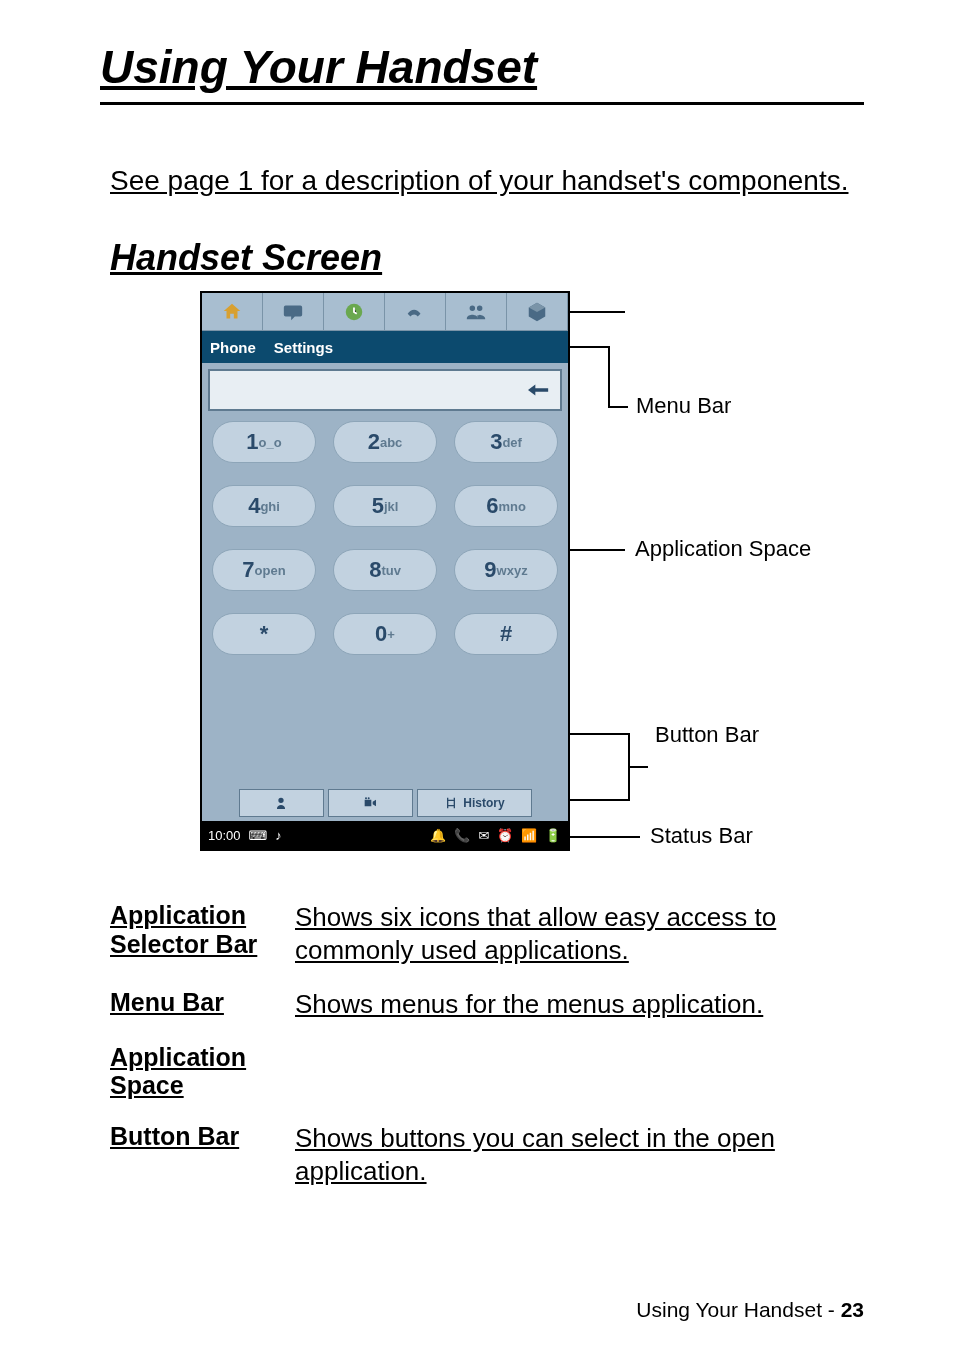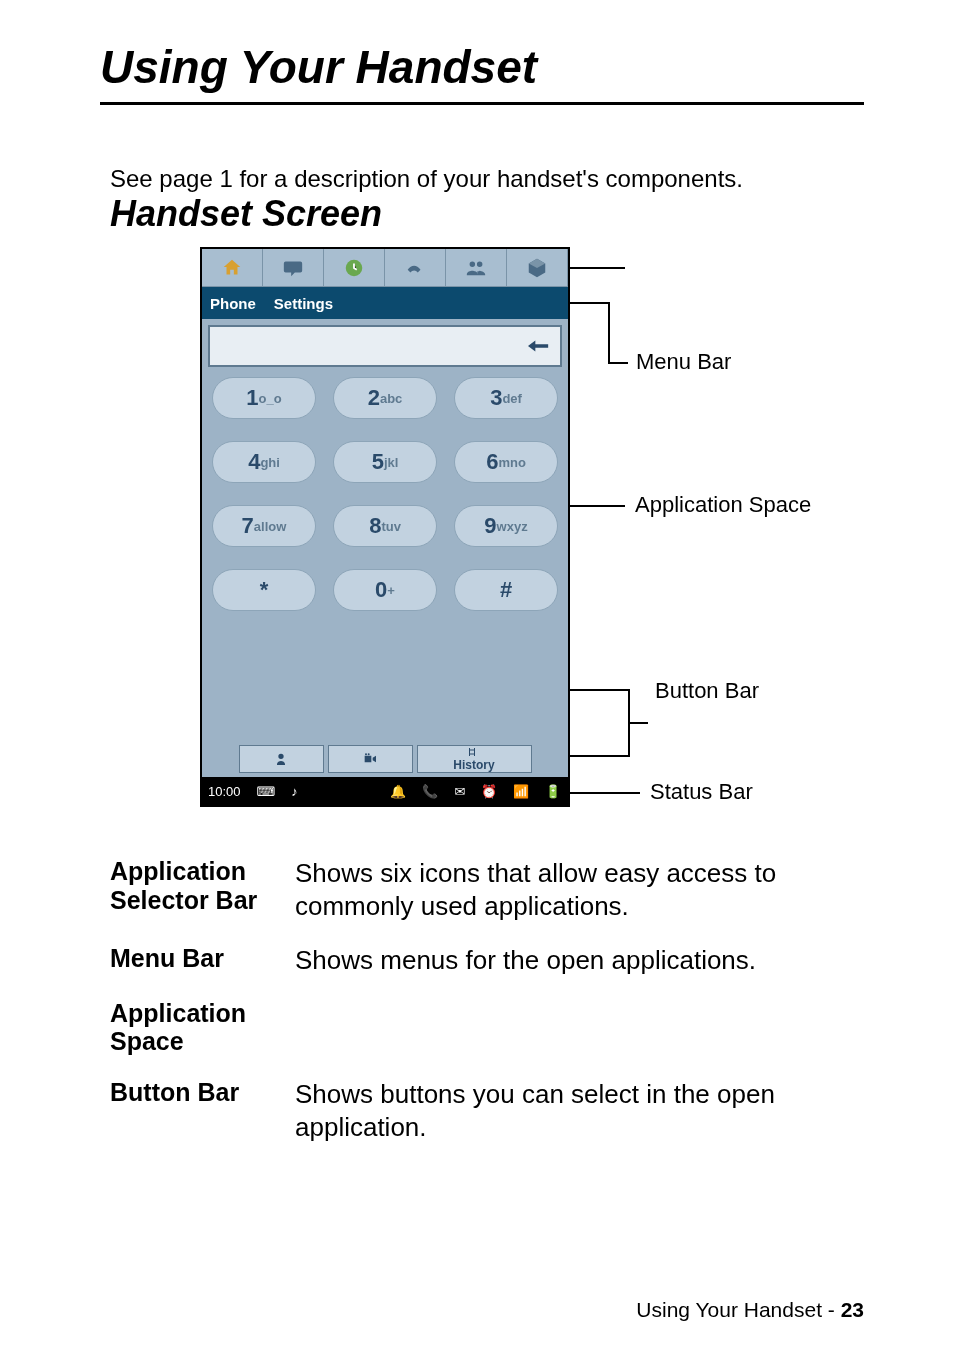--- a/index.html
+++ b/index.html
@@ -1,20 +1,20 @@
 <!DOCTYPE html>
 <html><head>
 <meta charset="utf-8">
 <style>
   * { box-sizing: border-box; margin: 0; padding: 0; }
   html, body { width: 954px; height: 1348px; background: #fff; font-family: Arial, Helvetica, sans-serif; color: #000; }
-  .page { width: 954px; height: 1348px; padding: 40px 90px 30px 110px; position: relative; }
+  .page { width: 954px; height: 1348px; padding: 40px 90px 30px 110px; position: relative; text-decoration: underline; }
   .title { font-size: 46px; font-weight: bold; font-style: italic; margin-bottom: 8px; margin-left: -10px; }
   .title-rule { border: none; border-top: 3px solid #000; margin-bottom: 60px; margin-left: -10px; }
-  .intro { font-size: 24px; }
+  .intro { font-size: 28px; margin-bottom: 40px; }
   .section { font-size: 36px; font-weight: bold; font-style: italic; margin-bottom: 12px; }
 
   .diagram { position: relative; width: 760px; height: 580px; margin-bottom: 30px; }
 
   
   .phone { position: absolute; left: 90px; top: 0; width: 370px; height: 560px; border: 2px solid #000; background: #9db3c6; }
 
   
   .selbar { display: flex; height: 38px; background: #a8bed0; border-bottom: 1px solid #7a94a8; }
   .selcell { flex: 1; border-right: 1px solid #7a94a8; display: flex; align-items: center; justify-content: center; }
@@ -31,27 +31,27 @@
 
   
   .keypad { padding: 0 10px; }
   .keyrow { display: flex; justify-content: space-between; margin-bottom: 22px; }
   .key { width: 104px; height: 42px; background: #c2d2e0; border-radius: 22px; display: flex; align-items: center; justify-content: center; font-weight: bold; color: #3a5a7a; font-size: 20px; border: 1px solid #8da5b8; }
   .key .sub { font-size: 13px; font-weight: bold; color: #5f7a90; }
   .key .big { font-size: 22px; color: #2a4a6a; }
 
   
   .btnbar { position: absolute; left: 0; right: 0; bottom: 30px; height: 30px; display: flex; justify-content: center; }
-  .bbtn { width: 85px; height: 28px; margin: 0 2px; background: #c2d2e0; border: 1px solid #5f7a90; display: flex; align-items: center; justify-content: center; font-size: 12px; font-weight: bold; color: #2a4a6a; flex-direction: column; }
+  .bbtn { width: 85px; height: 28px; margin: 0 2px; background: #c2d2e0; border: 1px solid #5f7a90; display: flex; align-items: center; justify-content: center; font-size: 12px; font-weight: bold; color: #2a4a6a; }
   .bbtn.wide { width: 115px; }
   .bbtn svg { width: 16px; height: 16px; }
 
   
   .statusbar { position: absolute; left: 0; right: 0; bottom: 0; height: 28px; background: #000; color: #fff; display: flex; align-items: center; padding: 0 6px; font-size: 13px; }
-  .statusbar .grp { display: flex; align-items: flex-start; gap: 16px; }
+  .statusbar .grp { display: flex; align-items: flex-start; gap: 8px; }
   .statusbar .spacer { flex: 1; }
 
   
   .lab { position: absolute; font-size: 22px; color: #000; line-height: 1.1; }
   .line { position: absolute; background: #000; }
 
   
   .defs { margin-top: 10px; }
   .defrow { display: flex; margin-bottom: 22px; }
   .defterm { width: 185px; font-size: 25px; font-weight: bold; line-height: 1.15; flex-shrink: 0; }
@@ -147,21 +147,21 @@
               <span class="sub">jkl</span>
             </div>
           <div class="key">
               <span class="big">6</span>
               <span class="sub">mno</span>
             </div>
         </div>
         <div class="keyrow">
           <div class="key">
               <span class="big">7</span>
-              <span class="sub">allow</span>
+              <span class="sub">open</span>
             </div>
           <div class="key">
               <span class="big">8</span>
               <span class="sub">tuv</span>
             </div>
           <div class="key">
               <span class="big">9</span>
               <span class="sub">wxyz</span>
             </div>
         </div>
@@ -240,21 +240,21 @@
 
   </div>
 
   <div class="defs">
     <div class="defrow">
       <div class="defterm">Application Selector Bar</div>
       <div class="defdesc">Shows six icons that allow easy access to commonly used applications.</div>
     </div>
     <div class="defrow">
       <div class="defterm">Menu Bar</div>
-      <div class="defdesc">Shows menus for the open applications.</div>
+      <div class="defdesc">Shows menus for the menus application.</div>
     </div>
     <div class="defrow">
       <div class="defterm">Application Space</div>
     </div>
     <div class="defrow">
       <div class="defterm">Button Bar</div>
       <div class="defdesc">Shows buttons you can select in the open application.</div>
     </div>
   </div>
 

